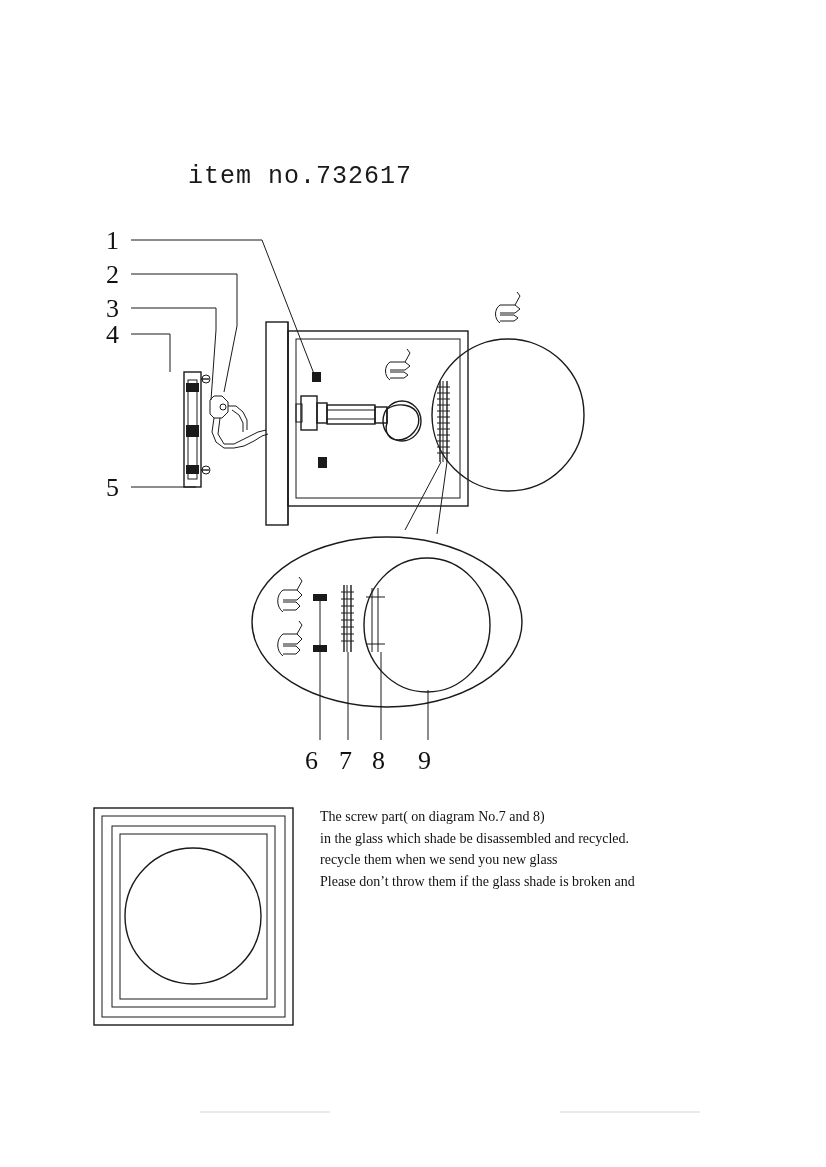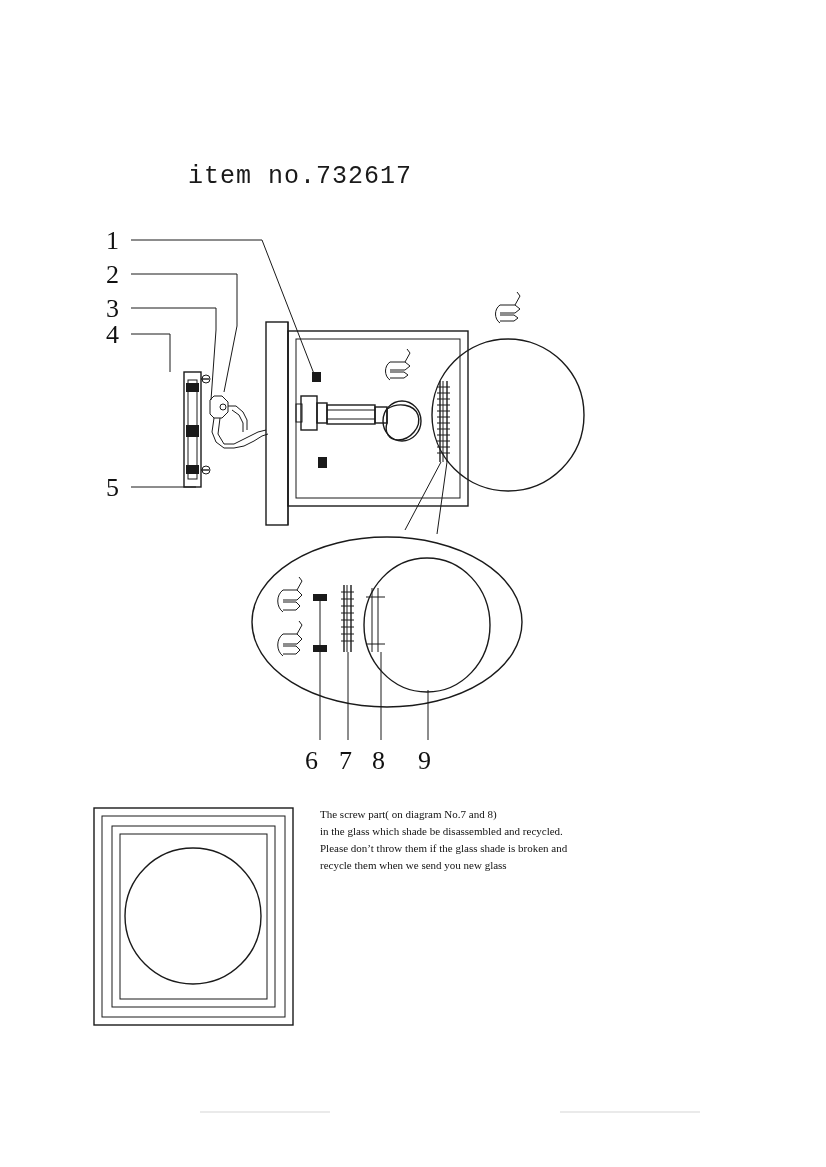--- a/index.html
+++ b/index.html
@@ -47,21 +47,21 @@
   .c7 { left: 339px; top: 748px; }
   .c8 { left: 372px; top: 748px; }
   .c9 { left: 418px; top: 748px; }
 
   .note {
     position: absolute;
     left: 320px;
     top: 806px;
     width: 460px;
     font-family: "Liberation Serif", serif;
-    font-size: 11px;
+    font-size: 14px;
     line-height: 1.55;
     color: #111111;
   }
   .note div { white-space: nowrap; }
 
   svg.diagram {
     position: absolute;
     left: 0; top: 0;
     width: 826px;
     height: 1167px;
@@ -85,22 +85,22 @@
   <div class="callout c4">4</div>
   <div class="callout c5">5</div>
   <div class="callout c6">6</div>
   <div class="callout c7">7</div>
   <div class="callout c8">8</div>
   <div class="callout c9">9</div>
 
   <div class="note">
     <div>The screw part( on diagram No.7 and 8)</div>
     <div>in the glass which shade be disassembled and recycled.</div>
+    <div>recycle them when we send you new glass</div>
     <div>Please don’t throw them if the glass shade is broken and</div>
-    <div>recycle them when we send you new glass</div>
   </div>
 
   <svg class="diagram" viewBox="0 0 826 1167">
 
     <g>
 
       <path class="ln thin" d="M131 240 L262 240 L316 379"></path>
 
       <path class="ln thin" d="M131 274 L237 274 L237 325 L237 326"></path>
       <path class="ln thin" d="M237 326 L224 392"></path>

